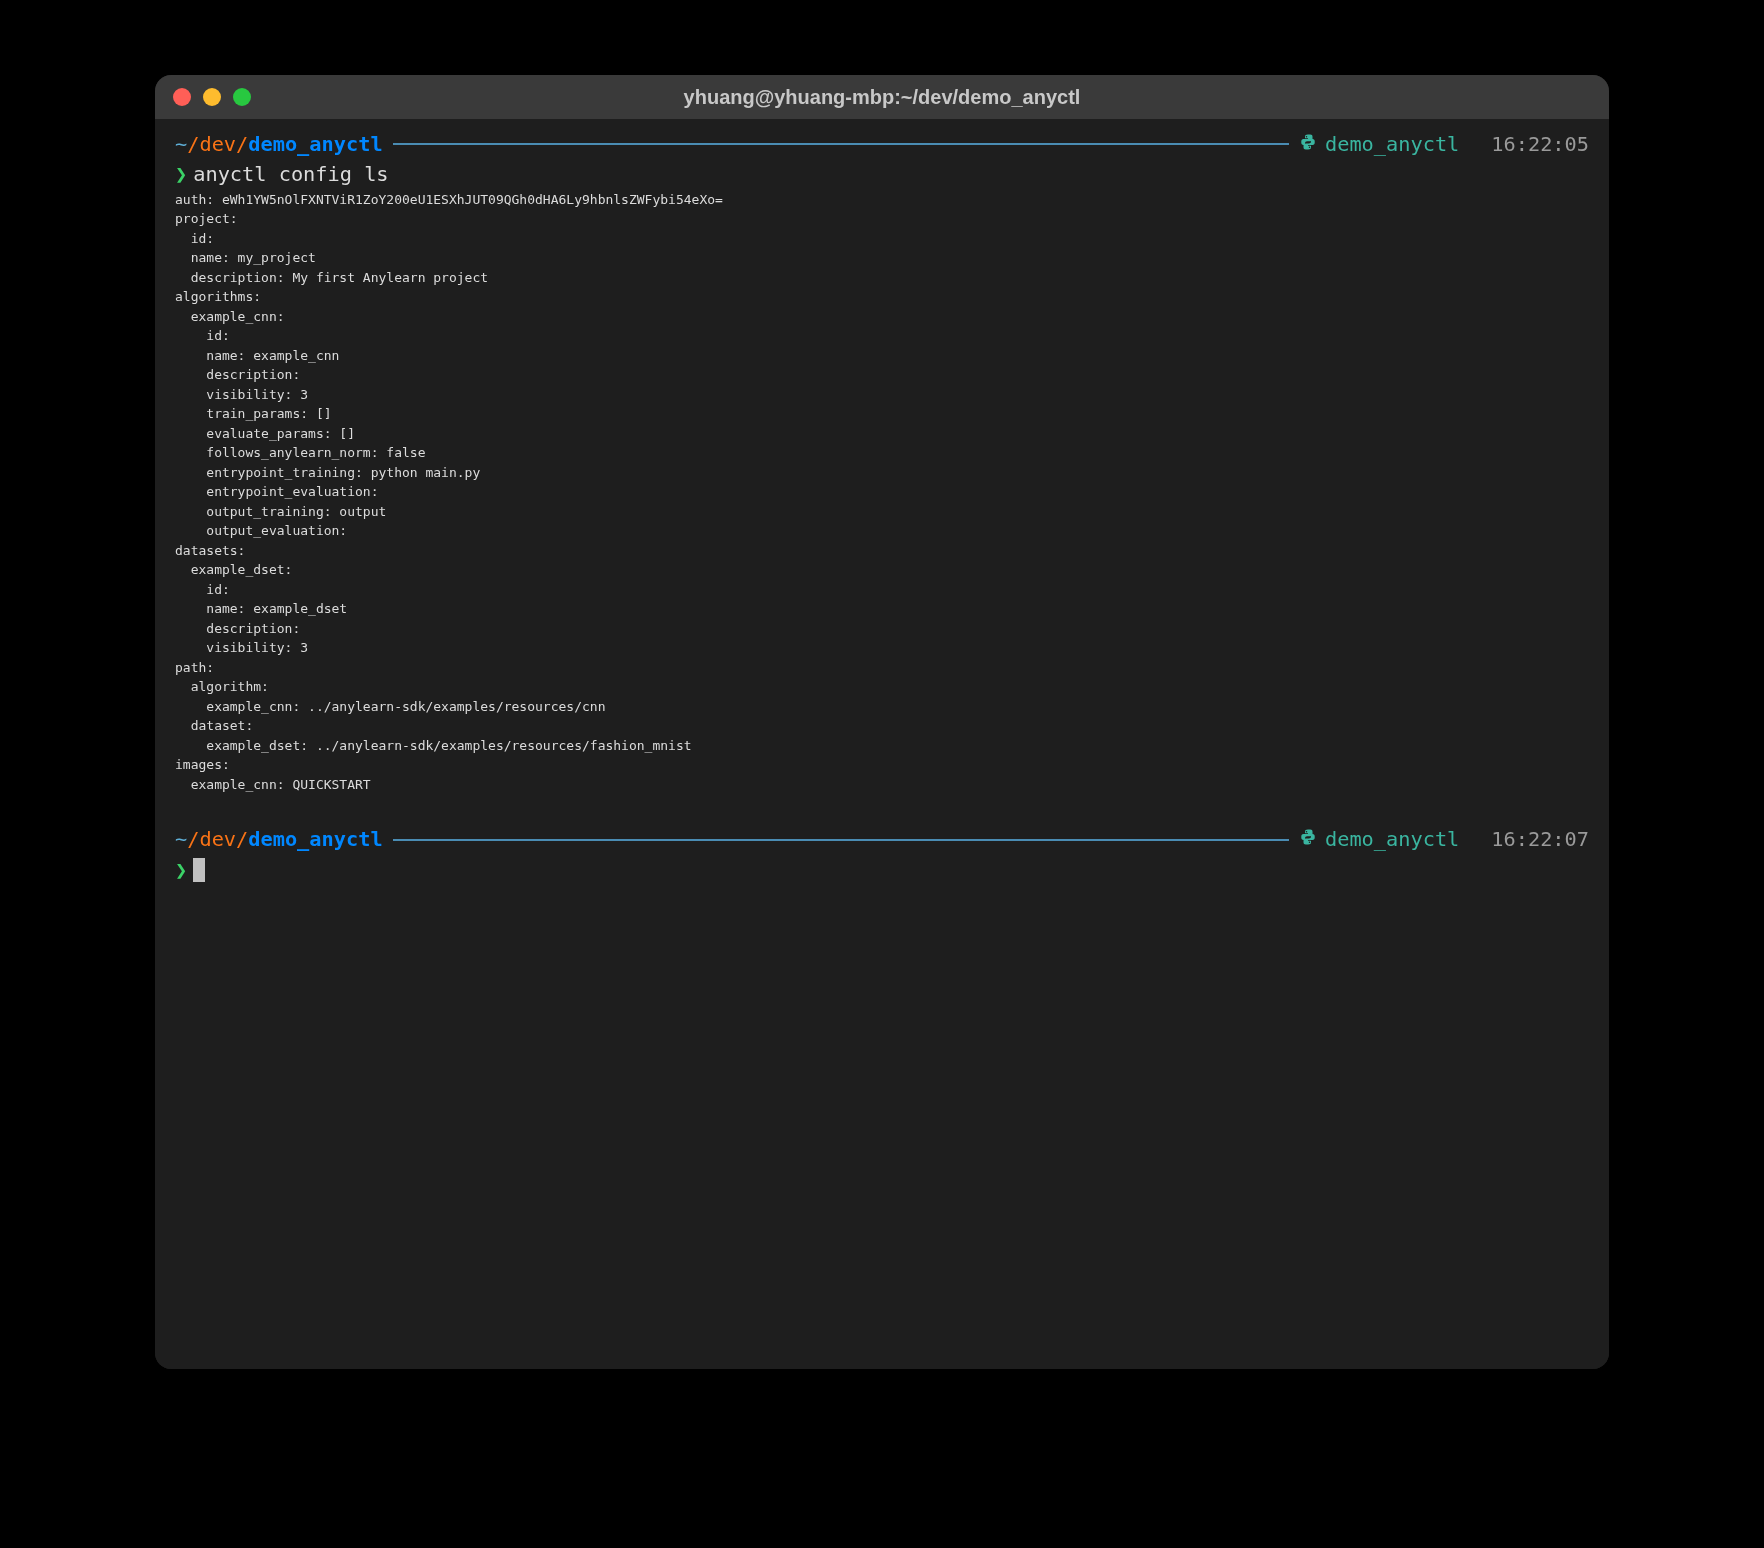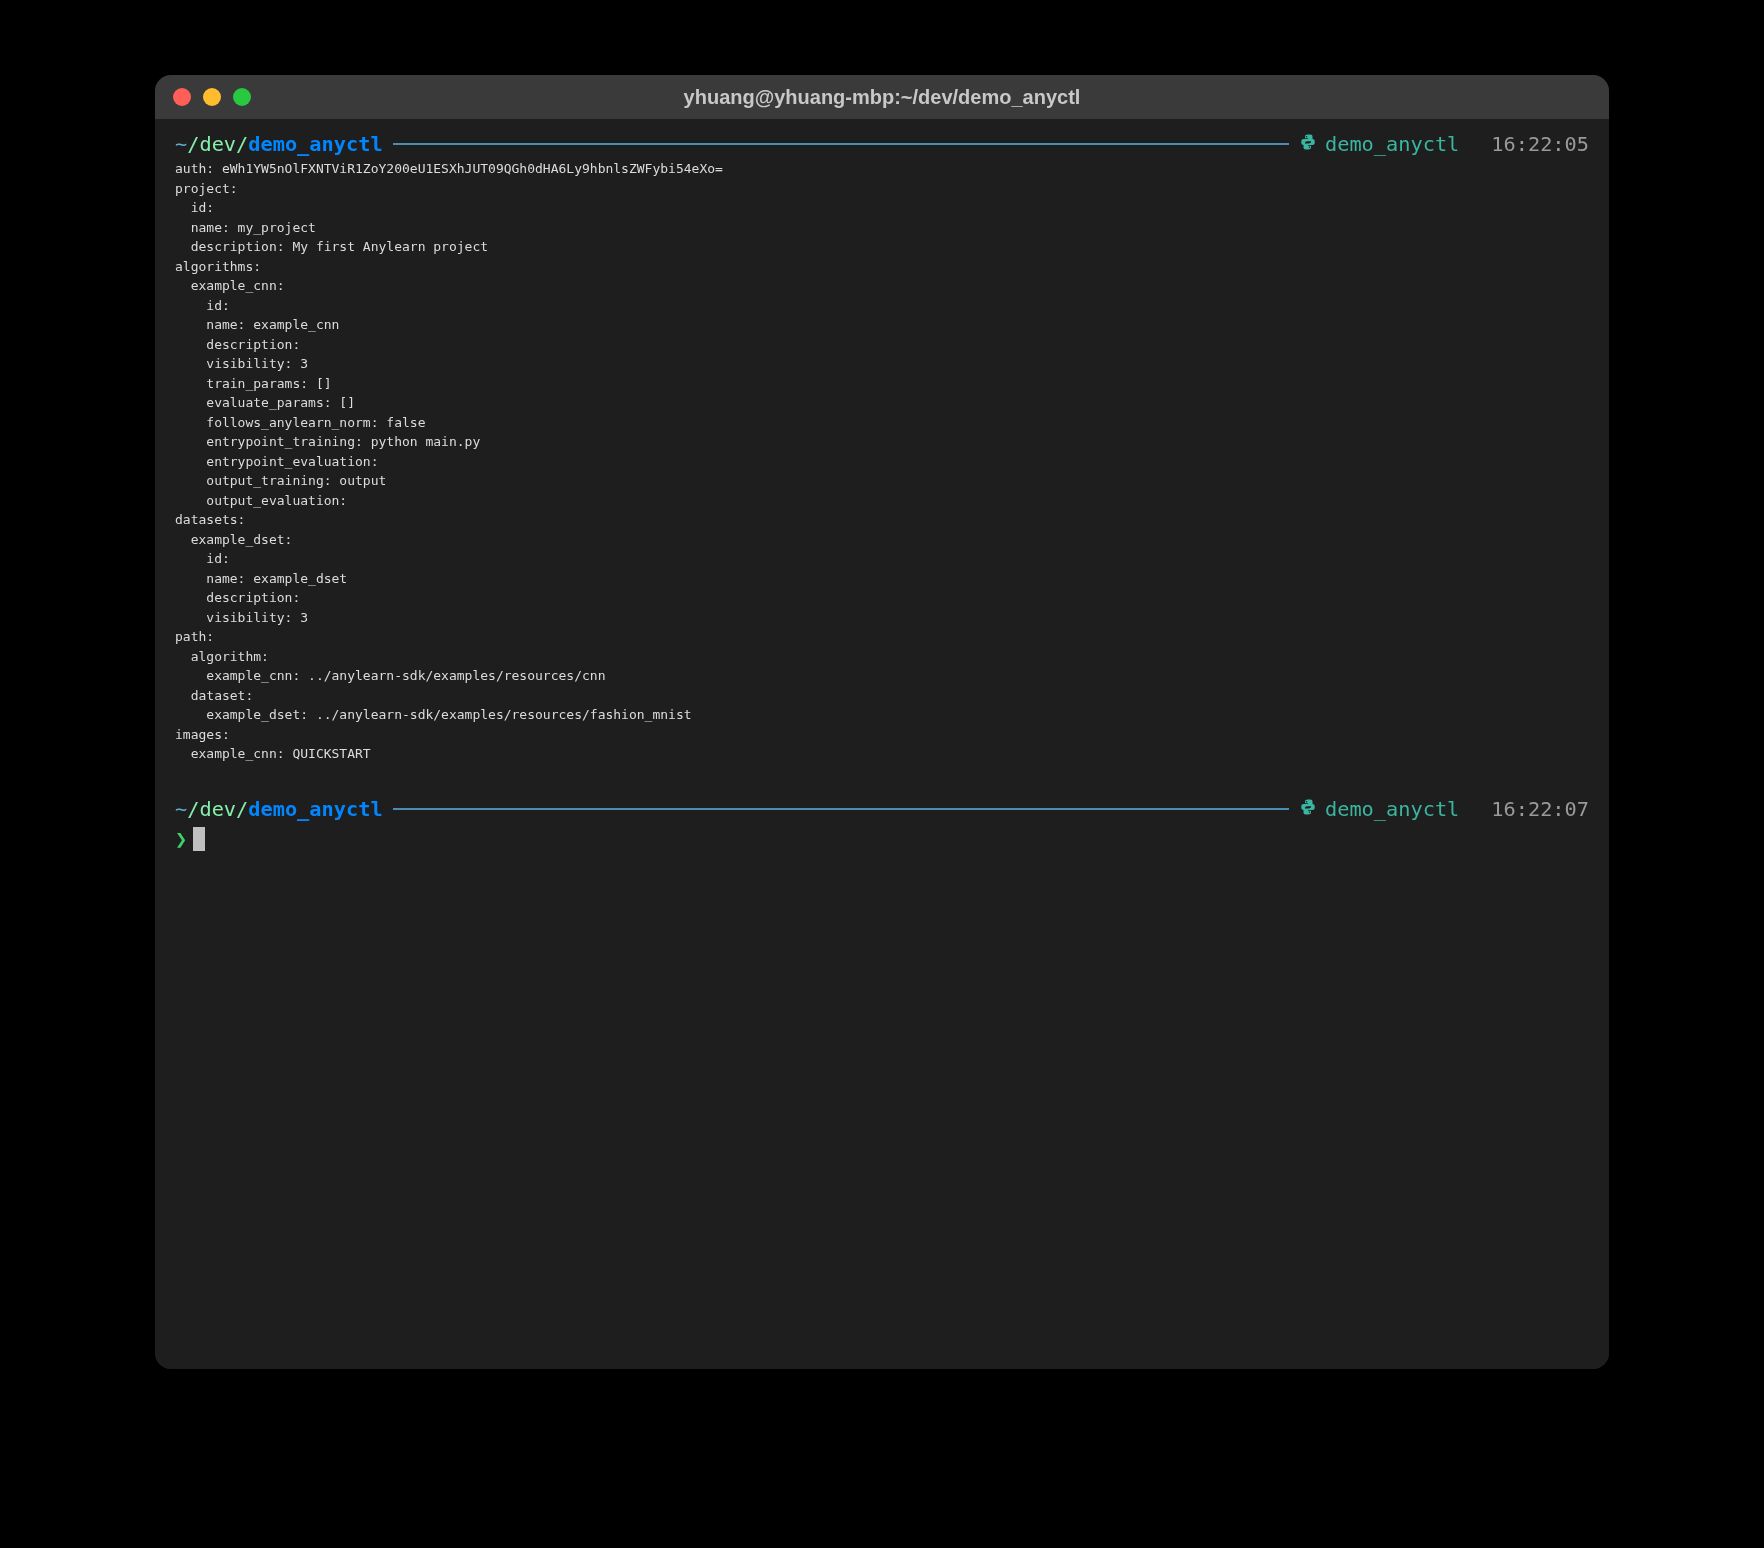--- a/index.html
+++ b/index.html
@@ -74,21 +74,21 @@
       font-size: 20.3px;
       line-height: 1.5;
       position: relative;
     }
 
     .path-tilde {
       color: #5fafd7;
     }
 
     .path-dir {
-      color: #86efac;
+      color: #f97316;
     }
 
     .path-current {
       color: #0087ff;
       font-weight: bold;
     }
 
     .hr-line {
       flex: 1;
       height: 2px;
@@ -180,20 +180,23 @@
           <svg width="18" height="18" viewBox="0 0 24 24" fill="currentColor">
             <path d="M12 2C9 2 8 3 8 5v2h4v1H6c-2 0-3 1-3 4s1 4 3 4h2v-2c0-2 1-3 3-3h4c2 0 3-1 3-3V5c0-2-1-3-3-3h-3zm-2 2a1 1 0 110 2 1 1 0 010-2z"></path>
             <path d="M16 9v2c0 2-1 3-3 3H9c-2 0-3 1-3 3v2c0 2 1 3 3 3h3c3 0 4-1 4-3v-2h-4v-1h6c2 0 3-1 3-4s-1-4-3-4h-2zm-2 11a1 1 0 110-2 1 1 0 010 2z"></path>
           </svg>
         </span>
         <span class="env-name">demo_anyctl</span>
         <span class="timestamp">16:22:05</span>
       </div>
     </div>
 
+    <div class="command-line">
+      <span class="prompt-arrow">❯</span><span class="command-text">anyctl config ls</span>
+    </div>
 
     <div class="output-block">auth: eWh1YW5nOlFXNTViR1ZoY200eU1ESXhJUT09QGh0dHA6Ly9hbnlsZWFybi54eXo=
 project:
   id:
   name: my_project
   description: My first Anylearn project
 algorithms:
   example_cnn:
     id:
     name: example_cnn

